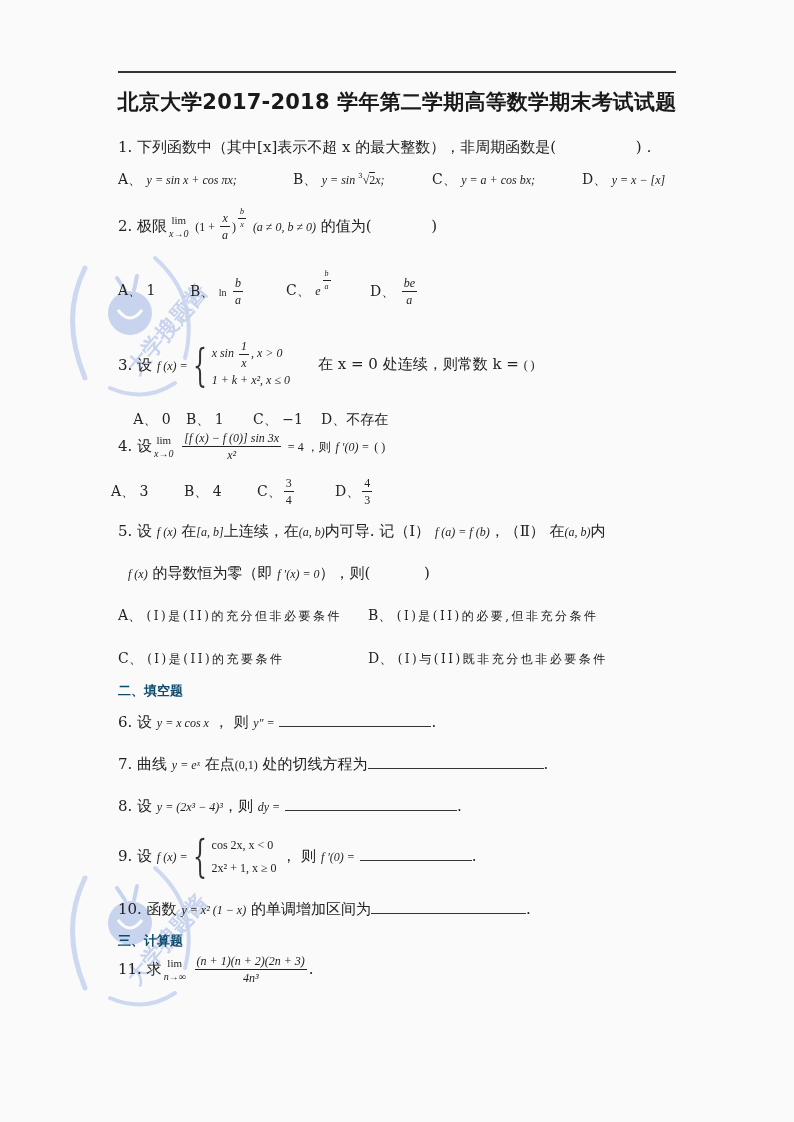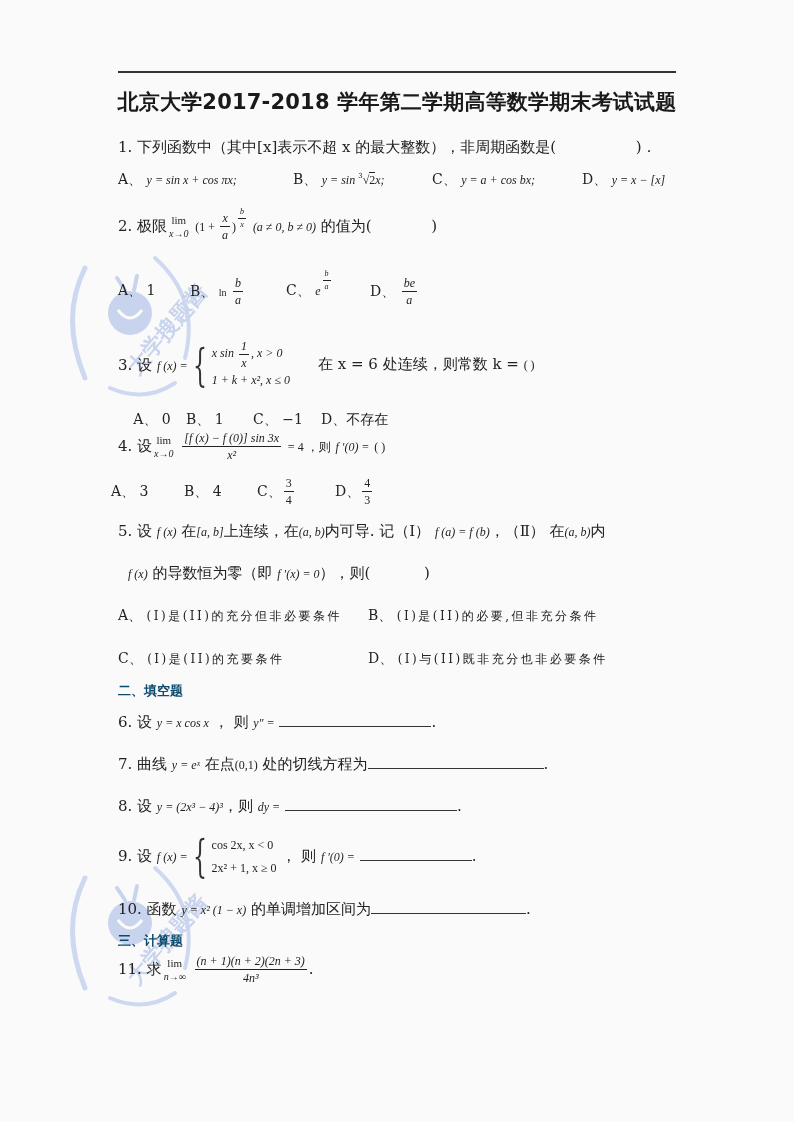--- a/index.html
+++ b/index.html
@@ -102,21 +102,21 @@
 </div>
 
 <div class="abs q" style="left:118px;top:340px;">
   <span>3. 设</span>
   <span class="m">f (x) =</span><span class="brace">{</span><span class="cases m">
     <span style="display:block;"><span>x sin</span> <span class="frac"><span class="n mr">1</span><span class="d">x</span></span><span>,  x &gt; 0</span></span>
     <span style="display:block;">1 + k + x², x ≤ 0</span>
   </span>
 </div>
 <div class="abs q" style="left:318px;top:355px;">
-  <span>在 x = 6 处连续，则常数 k =</span>
+  <span>在 x = 0 处连续，则常数 k =</span>
   <span class="mr">(               )</span>
 </div>
 <div class="abs opt" style="left:118px;top:411px;">
   <span style="display:inline-block;width:68px;text-align:center;">A、 0</span><span style="display:inline-block;width:67px;">B、 1</span><span style="display:inline-block;width:68px;">C、 −1</span><span>D、不存在</span>
 </div>
 
 <div class="abs q" style="left:118px;top:432px;">
   <span>4.  设</span><span class="lim"><span class="l">lim</span><span class="s">x→0</span></span>
   <span class="frac m"><span class="n">[f (x) − f (0)] sin 3x</span><span class="d">x²</span></span>
   <span class="mr">= 4 ，则</span>

